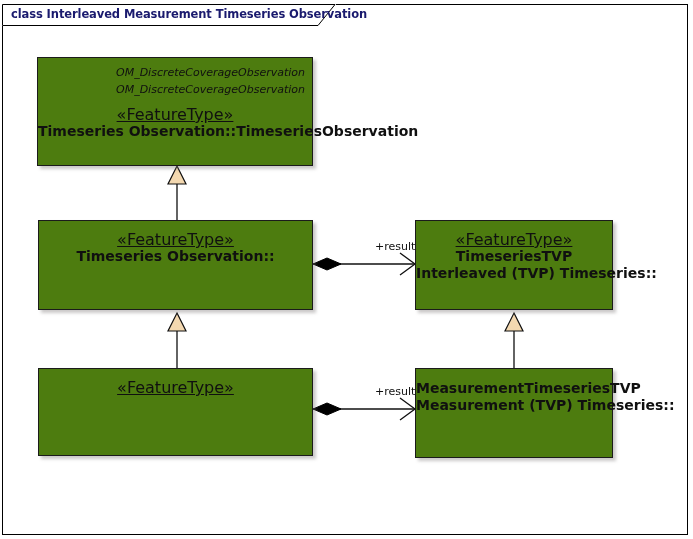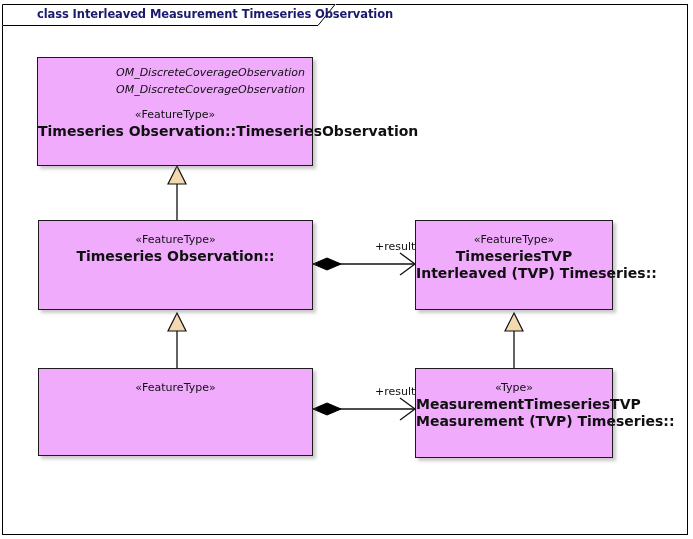--- a/index.html
+++ b/index.html
@@ -45,27 +45,26 @@
   }
   #diagram-title-text {
     position: absolute;
     left: 9px;
     top: 3px;
     font-size: 11.5px;
     font-weight: bold;
     color: #1a1a6e;
     white-space: nowrap;
     letter-spacing: -0.1px;
-    margin-left: 26px;
   }
 
   
   .class-box {
     position: absolute;
-    background: #f0abfc;
+    background: #4d7c0f;
     border: 1.4px solid #1b1b1b;
     box-sizing: border-box;
     box-shadow: 3px 3px 3px rgba(120,115,115,0.38);
     text-align: center;
     color: #101010;
   }
   .class-box .inner {
     position: absolute;
     left: 0;
     right: 0;
@@ -76,23 +75,24 @@
     font-style: italic;
     font-size: 11px;
     text-align: right;
     padding-right: 7px;
     line-height: 17px;
     color: #101010;
     white-space: nowrap;
   }
   .stereotype {
     display: block;
-    font-size: 11px;
+    font-size: 16px;
     line-height: 16px;
     white-space: nowrap;
+    text-decoration: underline;
   }
   .class-name {
     display: block;
     font-size: 14px;
     font-weight: bold;
     line-height: 17px;
     white-space: nowrap;
   }
   .spacer-line { display: block; height: 9px; }
 
@@ -187,17 +187,16 @@
 </div>
 
 <div class="class-box" style="left:38px; top:368px; width:275px; height:88px;">
   <div class="inner" style="top:11px;">
     <span class="stereotype">«FeatureType»</span>
   </div>
 </div>
 
 <div class="class-box" style="left:415px; top:368px; width:198px; height:90px;">
   <div class="inner" style="top:11px;">
-    <span class="stereotype">«Type»</span>
     <span class="class-name">MeasurementTimeseriesTVP</span>
     <span class="class-name">Measurement (TVP) Timeseries::</span>
   </div>
 </div>
 
 </body></html>

